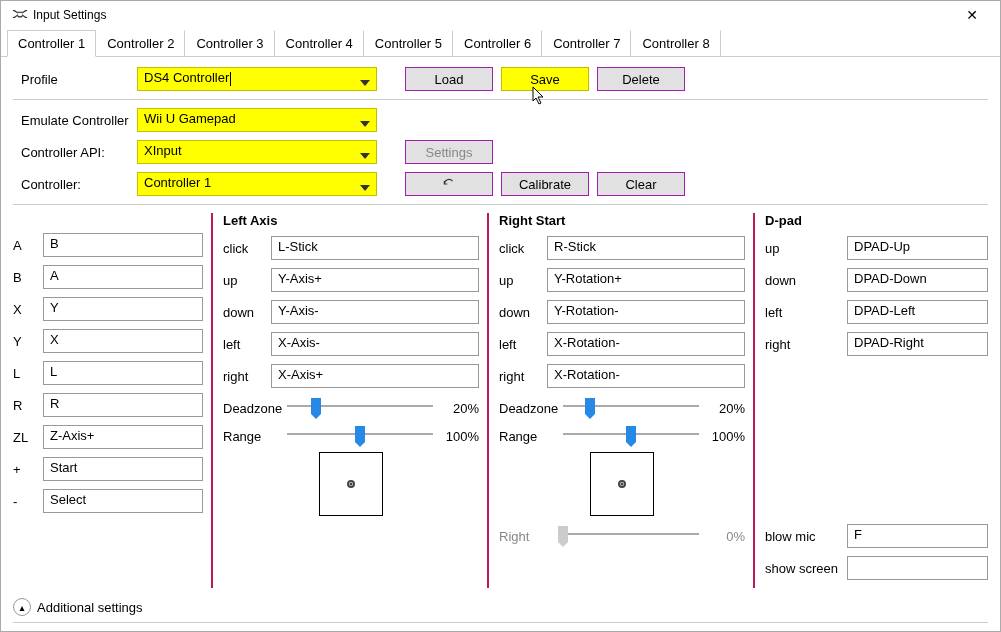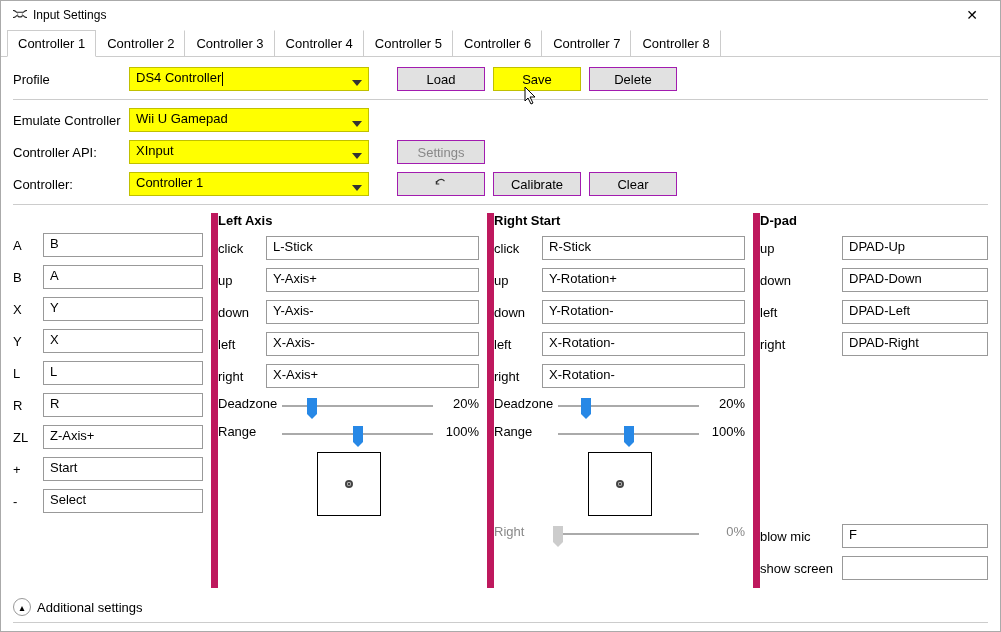--- a/index.html
+++ b/index.html
@@ -6,37 +6,37 @@
 body { background: #fff; color: #000; width: 1001px; height: 632px; overflow: hidden; border: 1px solid #aaa; }
 .titlebar { display: flex; align-items: center; padding: 4px 12px; height: 28px; }
 .titlebar .icon { margin-right: 6px; }
 .titlebar .title { flex: 1; font-size: 12px; }
 .titlebar .close { padding: 0 10px; font-size: 14px; cursor: pointer; }
 .tabs { display: flex; border-bottom: 1px solid #ccc; padding: 0 6px; }
 .tab { padding: 5px 10px 5px; border: 1px solid transparent; cursor: pointer; position: relative; top: 1px; }
 .tab.active { border: 1px solid #ccc; border-bottom: 1px solid #fff; background: #fff; }
 .tab:not(.active) { border-right: 1px solid #ccc; }
 .content { padding: 10px 12px; }
-.row { display: flex; align-items: center; margin-bottom: 8px; gap: 8px; }
+.row { display: flex; align-items: center; margin-bottom: 8px; gap: 8px; margin-left: 8px; }
 .label-col { width: 108px; }
 .sel { height: 24px; border: 1px solid #999; padding: 2px 18px 2px 6px; background: #fff; position: relative; }
 .sel.hl { background: #ffff00; border: 1px solid #c0c000; }
 .sel .caret { position: absolute; right: 6px; top: 6px; }
 .btn { height: 24px; width: 88px; background: #e1e1e1; border: 1px solid #a21caf; display: inline-flex; align-items: center; justify-content: center; cursor: pointer; }
 .btn.disabled { color: #888; }
 .btn.hl { background: #ffff00; border-color: #c0c000; }
 hr.sep { border: none; border-top: 1px solid #ccc; margin: 4px 0 8px; }
 .columns { display: flex; gap: 8px; }
-.col { border-left: 7px solid #be185d; }
+.col { border-left: 2px solid #be185d; padding-left: 10px; }
 .col:first-child { border-left: none; padding-left: 0; }
 .col-heading { font-weight: 600; margin-bottom: 8px; }
 .map-row { display: flex; align-items: center; margin-bottom: 8px; gap: 8px; }
 .map-label { width: 56px; }
 .map-input { height: 24px; border: 1px solid #999; padding: 2px 6px; background: #fff; flex: 1; }
-.slider-row { display: flex; align-items: flex-start; margin-bottom: 8px; gap: 8px; }
+.slider-row { display: flex; align-items: flex-end; margin-bottom: 8px; gap: 8px; }
 .slider-label { width: 56px; }
 .slider-track { flex: 1; height: 20px; position: relative; }
 .slider-track .track { position: absolute; top: 9px; left: 0; right: 0; height: 2px; background: #aaa; }
 .slider-track .thumb { position: absolute; top: 2px; width: 10px; height: 16px; background: #2788e6; }
 .slider-track .thumb::after { content: ""; position: absolute; bottom: -5px; left: 0; border-left: 5px solid transparent; border-right: 5px solid transparent; border-top: 5px solid #2788e6; }
 .slider-track.grey .thumb { background: #ccc; }
 .slider-track.grey .thumb::after { border-top-color: #ccc; }
 .slider-val { width: 38px; text-align: right; }
 .stickbox { width: 64px; height: 64px; border: 1px solid #000; margin: 8px auto; position: relative; }
 .stickbox .dot { position: absolute; left: 50%; top: 50%; width: 8px; height: 8px; border: 2px solid #444; border-radius: 50%; transform: translate(-50%, -50%); }

